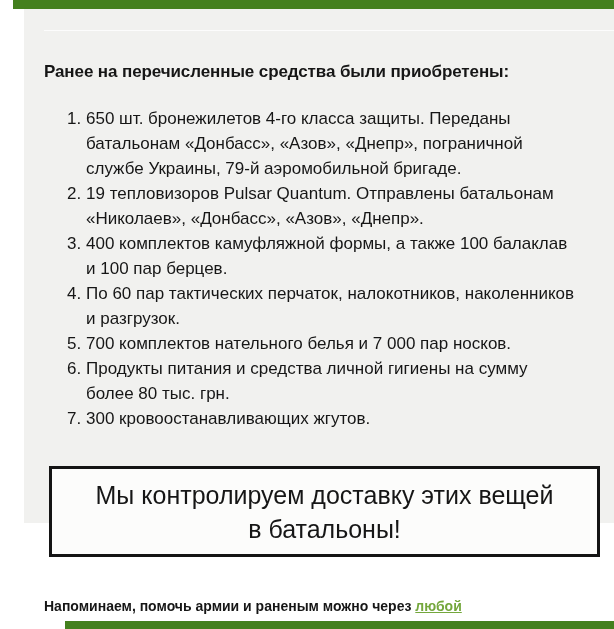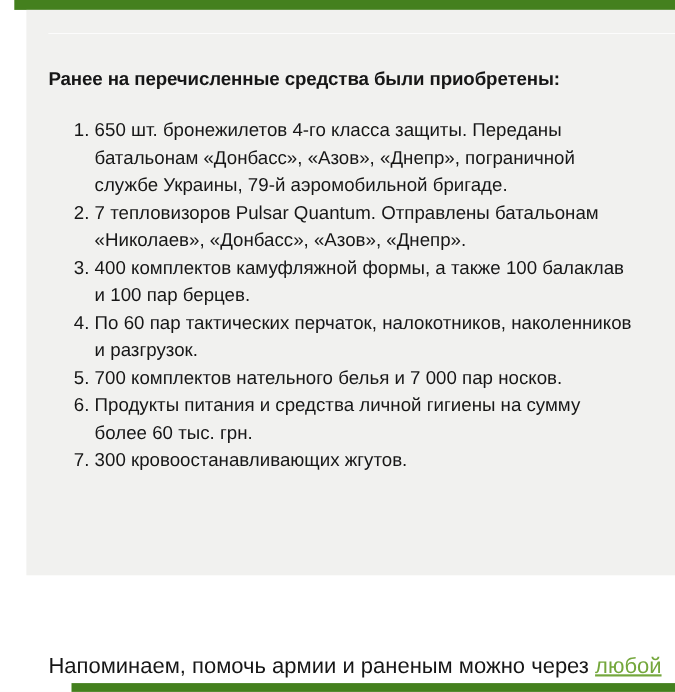--- a/index.html
+++ b/index.html
@@ -48,22 +48,22 @@
     position:absolute;left:25px;top:457px;width:551px;height:91px;
     background:var(--box-bg);
     border:3px solid var(--box-border);
     text-align:center;
     font-size:25px;line-height:34px;
     padding-top:9px;
     white-space:pre-line;
   }
   .footer{
     position:absolute;left:20px;top:587px;
-    font-size:20px;line-height:20px;
-    margin:0;white-space:nowrap;
+    font-size:14px;line-height:20px;
+    margin:0;white-space:nowrap;font-weight:bold;
   }
   .footer a{color:var(--link);text-decoration:underline;cursor:pointer;}
   .bottom-bar{
     position:absolute;left:65px;top:621px;width:549px;height:8px;
     background:var(--green);
   }
 </style>
 </head>
 <body>
 
@@ -71,29 +71,31 @@
 
 <div class="card">
   <div class="divider"></div>
 
   <p class="heading">Ранее на перечисленные средства были приобретены:</p>
 
   <ol class="list">
       <li>650 шт. бронежилетов 4-го класса защиты. Переданы
 батальонам «Донбасс», «Азов», «Днепр», пограничной
 службе Украины, 79-й аэромобильной бригаде.</li>
-      <li>7 тепловизоров Pulsar Quantum. Отправлены батальонам
+      <li>19 тепловизоров Pulsar Quantum. Отправлены батальонам
 «Николаев», «Донбасс», «Азов», «Днепр».</li>
       <li>400 комплектов камуфляжной формы, а также 100 балаклав
 и 100 пар берцев.</li>
       <li>По 60 пар тактических перчаток, налокотников, наколенников
 и разгрузок.</li>
       <li>700 комплектов нательного белья и 7 000 пар носков.</li>
       <li>Продукты питания и средства личной гигиены на сумму
-более 60 тыс. грн.</li>
+более 80 тыс. грн.</li>
       <li>300 кровоостанавливающих жгутов.</li>
     </ol>
 
+  <div class="banner-box">Мы контролируем доставку этих вещей
+в батальоны!</div>
 
   <p class="footer"><span>Напоминаем, помочь армии и раненым можно через </span><a>любой</a></p>
 </div>
 
 <div class="bottom-bar"></div>
 
 </body></html>

